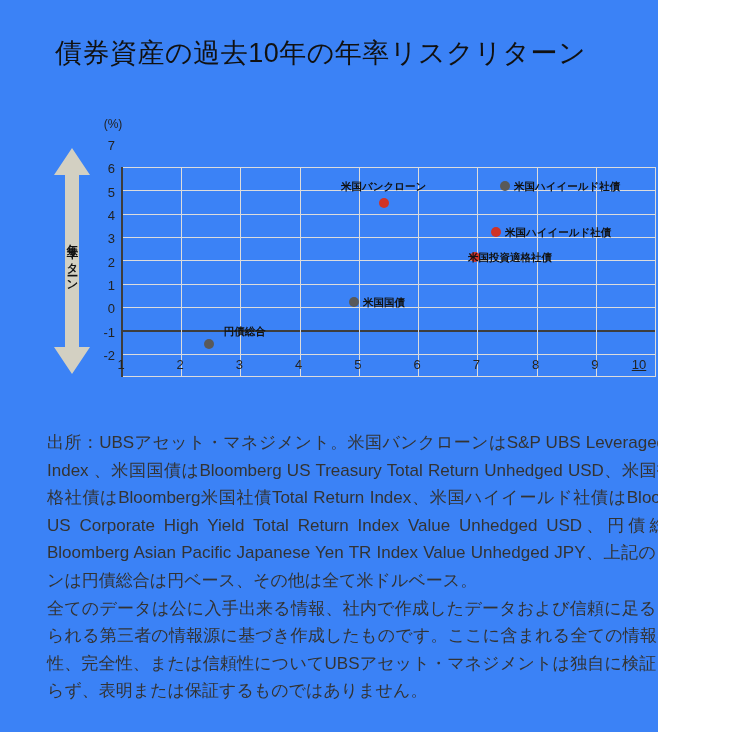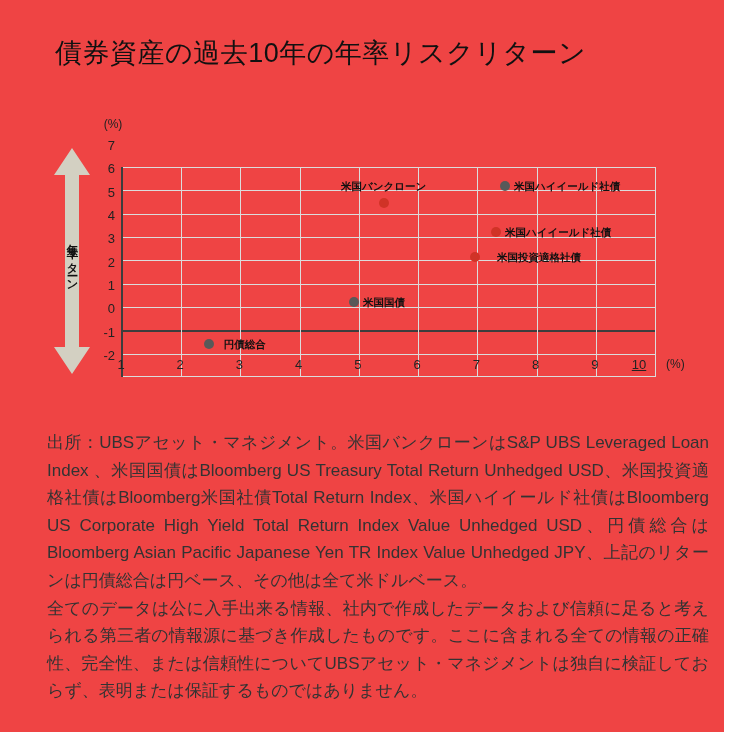--- a/index.html
+++ b/index.html
@@ -1,17 +1,17 @@
 <!DOCTYPE html>
 <html style="--arrow-fill: #d3d0c2;"><head>
 <meta charset="utf-8">
 <style>
   html,body{margin:0;padding:0;background:#ffffff;}
   .page{
-    position:relative;width:724px;height:732px;background:#ef4444;overflow:hidden;
+    position:relative;width:658px;height:732px;background:#3b82f6;overflow:hidden;
     font-family:"Liberation Sans","DejaVu Sans",sans-serif;color:#1a1a1a;
   }
   
   .title{position:absolute;left:55px;top:31px;font-size:27px;line-height:45px;
     font-weight:500;color:#111;letter-spacing:0.5px;}
   
   .unit-top{position:absolute;left:96px;top:117px;width:34px;text-align:center;
     font-size:12px;color:#222;}
   .unit-right{position:absolute;left:666px;top:357px;width:40px;font-size:12px;color:#222;}
   .plot{position:absolute;left:121px;top:146px;width:533px;height:210px;
@@ -85,25 +85,25 @@
       <div class="gridline-v" style="left: 413.556px;"></div>
       <div class="gridline-v" style="left: 472.778px;"></div>
       <div class="gridline-v" style="left: 532px;"></div>
       <div class="dot" style="left: 255.578px; top: 31.1667px; background: rgb(208, 51, 39);"></div>
       <div class="pt-label above" style="left: 260.578px; top: 12.1667px;">米国バンクローン</div>
       <div class="dot" style="left: 376.983px; top: 13.6667px; background: rgb(89, 89, 89);"></div>
       <div class="pt-label" style="left: 390.983px; top: 11.6667px;">米国ハイイールド社債</div>
       <div class="dot" style="left: 368.1px; top: 60.3333px; background: rgb(208, 51, 39);"></div>
       <div class="pt-label" style="left: 382.1px; top: 58.3333px;">米国ハイイールド社債</div>
       <div class="dot" style="left: 347.372px; top: 84.8333px; background: rgb(208, 51, 39);"></div>
-      <div class="pt-label" style="left: 374px; top: 82.8333px;">米国投資適格社債</div>
+      <div class="pt-label" style="left: 345px; top: 82.8333px;">米国投資適格社債</div>
       <div class="dot" style="left: 225.967px; top: 130.333px; background: rgb(89, 89, 89);"></div>
       <div class="pt-label" style="left: 239.967px; top: 128.333px; text-align: right;">米国国債</div>
       <div class="dot" style="left: 80.8722px; top: 172.333px; background: rgb(89, 89, 89);"></div>
-      <div class="pt-label" style="left: 94.8722px; top: 170px; padding-left: 6px;">円債総合</div>
+      <div class="pt-label" style="left: 94.8722px; top: 157px; padding-left: 6px;">円債総合</div>
     </div>
 
   <div class="footnote">
     <div>出所：UBSアセット・マネジメント。米国バンクローンはS&amp;P UBS Leveraged Loan Index 、米国国債はBloomberg US Treasury Total Return Unhedged USD、米国投資適格社債はBloomberg米国社債Total Return Index、米国ハイイールド社債はBloomberg US Corporate High Yield Total Return Index Value Unhedged USD、円債総合はBloomberg Asian Pacific Japanese Yen TR Index Value Unhedged JPY、上記のリターンは円債総合は円ベース、その他は全て米ドルベース。</div>
     <div>全てのデータは公に入手出来る情報、社内で作成したデータおよび信頼に足ると考えられる第三者の情報源に基づき作成したものです。ここに含まれる全ての情報の正確性、完全性、または信頼性についてUBSアセット・マネジメントは独自に検証しておらず、表明または保証するものではありません。</div>
   </div>
 
 <div class="ytick" style="top: 137px;">7</div>
     <div class="ytick" style="top: 160.333px;">6</div>
     <div class="ytick" style="top: 183.667px;">5</div>

